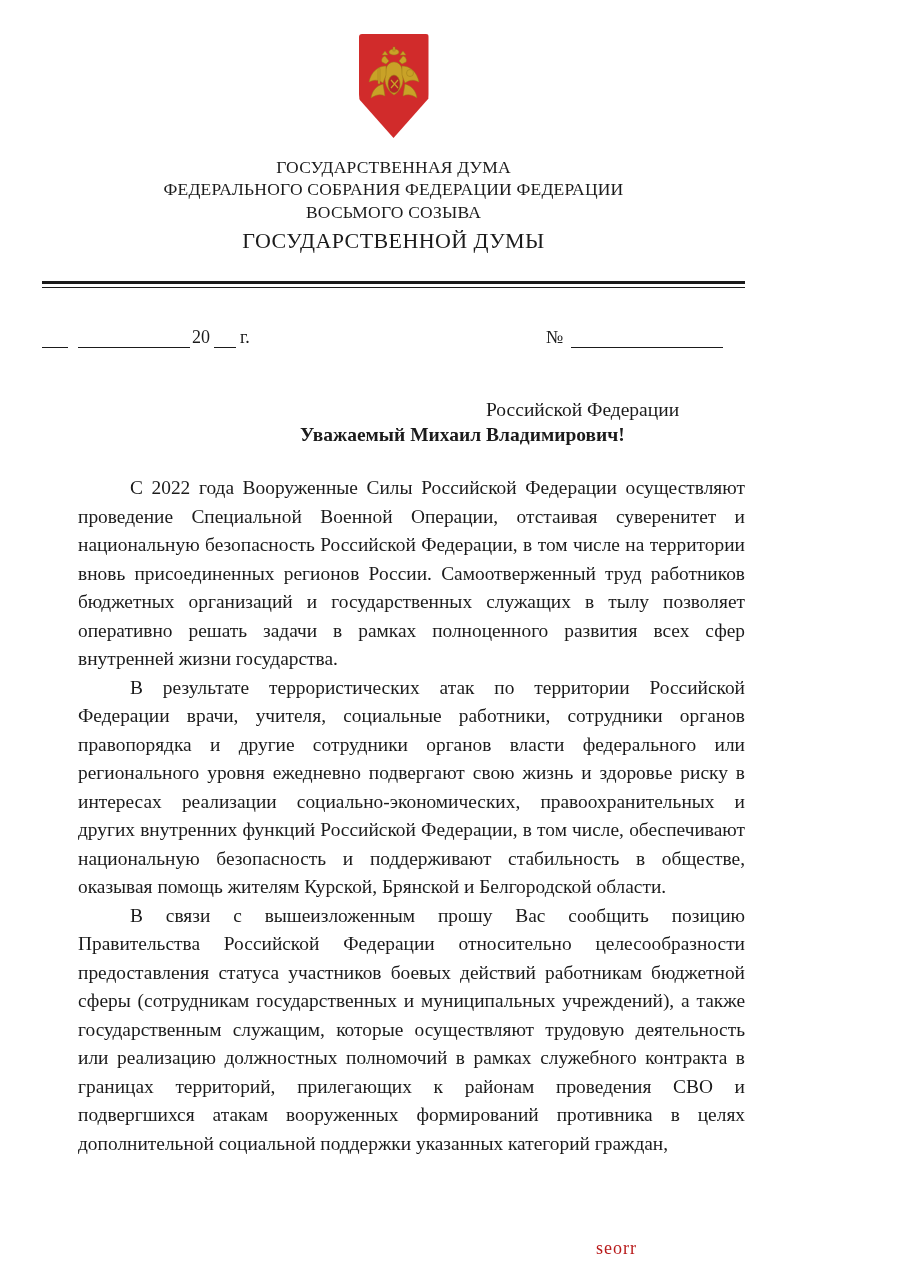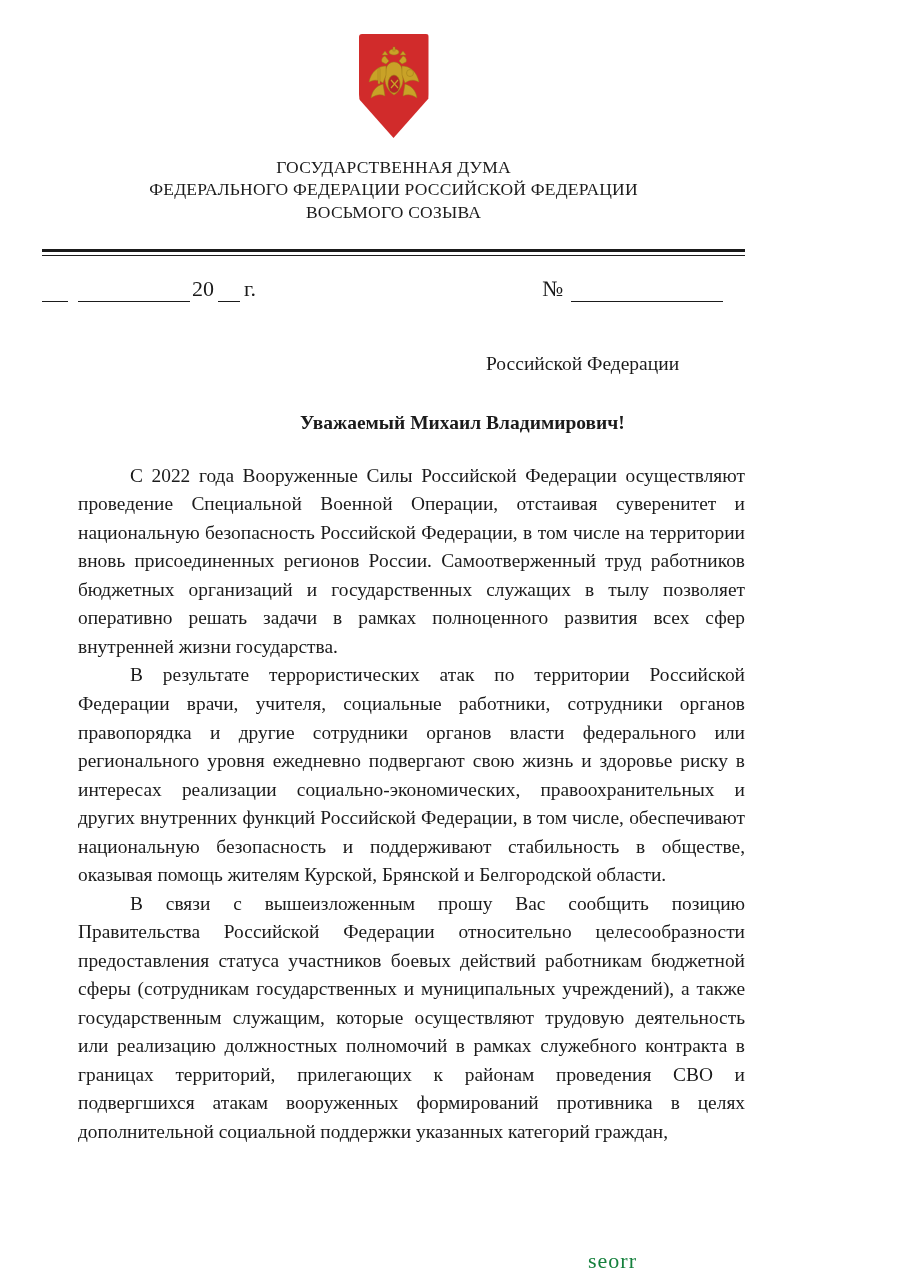--- a/index.html
+++ b/index.html
@@ -88,22 +88,22 @@
     height: 1px;
     background: #1b1b1b;
     margin-top: 3px;
   }
 
   
   .datenum {
     display: flex;
     justify-content: space-between;
     align-items: flex-end;
-    margin-top: 20px;
-    font-size: 22px;
+    margin-top: 39px;
+    font-size: 18px;
   }
   .date-part {
     display: flex;
     align-items: flex-end;
     gap: 0;
     white-space: nowrap;
   }
   .blank {
     display: inline-block;
     border-bottom: 1px solid #1b1b1b;
@@ -124,21 +124,20 @@
   .addressee {
     margin-top: 48px;
     margin-left: 444px;
     font-size: 19.5px;
     line-height: 1.42;
   }
   .addressee .bold { font-weight: 700; }
 
   
   .salutation {
-    margin-top: 34px;
     margin-left: 258px;
     font-size: 19.5px;
     font-weight: 700;
     font-family: Liberation Serif, serif;
   }
 
   
   .body-text {
     margin-top: 28px;
     font-size: 19.4px;
@@ -148,23 +147,23 @@
   }
   .body-text p {
     margin: 0;
     text-indent: 52px;
   }
 
   
   .faint {
     position: absolute;
     right: 150px;
-    bottom: 6px;
-    font-size: 22px;
-    color: #15803d;
+    bottom: 21px;
+    font-size: 18px;
+    color: #b91c1c;
     letter-spacing: 1px;
     user-select: none;
   }
 </style>
 </head>
 <body>
 
 <div class="page">
 
   <div class="emblem-wrap">
@@ -192,22 +191,23 @@
           <circle cx="44" cy="27" r="3.5"></circle>
         </g>
         <ellipse cx="28" cy="38" rx="6" ry="9" fill="#b52424" stroke="#9c7a18" stroke-width="0.6"></ellipse>
         <path d="M25 34 l7 8 M32 34 l-7 8" stroke="#c9a227" stroke-width="1.2" fill="none"></path>
       </svg>
     </div>
   </div>
 
   <div class="header-block">
     <div class="hdr-line">ГОСУДАРСТВЕННАЯ ДУМА</div>
-    <div class="hdr-line">ФЕДЕРАЛЬНОГО ФЕДЕРАЦИИ РОССИЙСКОЙ ФЕДЕРАЦИИ</div>
+    <div class="hdr-line">ФЕДЕРАЛЬНОГО СОБРАНИЯ ФЕДЕРАЦИИ ФЕДЕРАЦИИ</div>
     <div class="hdr-line">ВОСЬМОГО СОЗЫВА</div>
+    <div class="gd-line">ГОСУДАРСТВЕННОЙ ДУМЫ</div>
   </div>
 
   <div class="rules">
     <div class="rule-thick"></div>
     <div class="rule-thin"></div>
   </div>
 
   <div class="datenum">
     <div class="date-part">
       <span class="blank b-day"></span>

